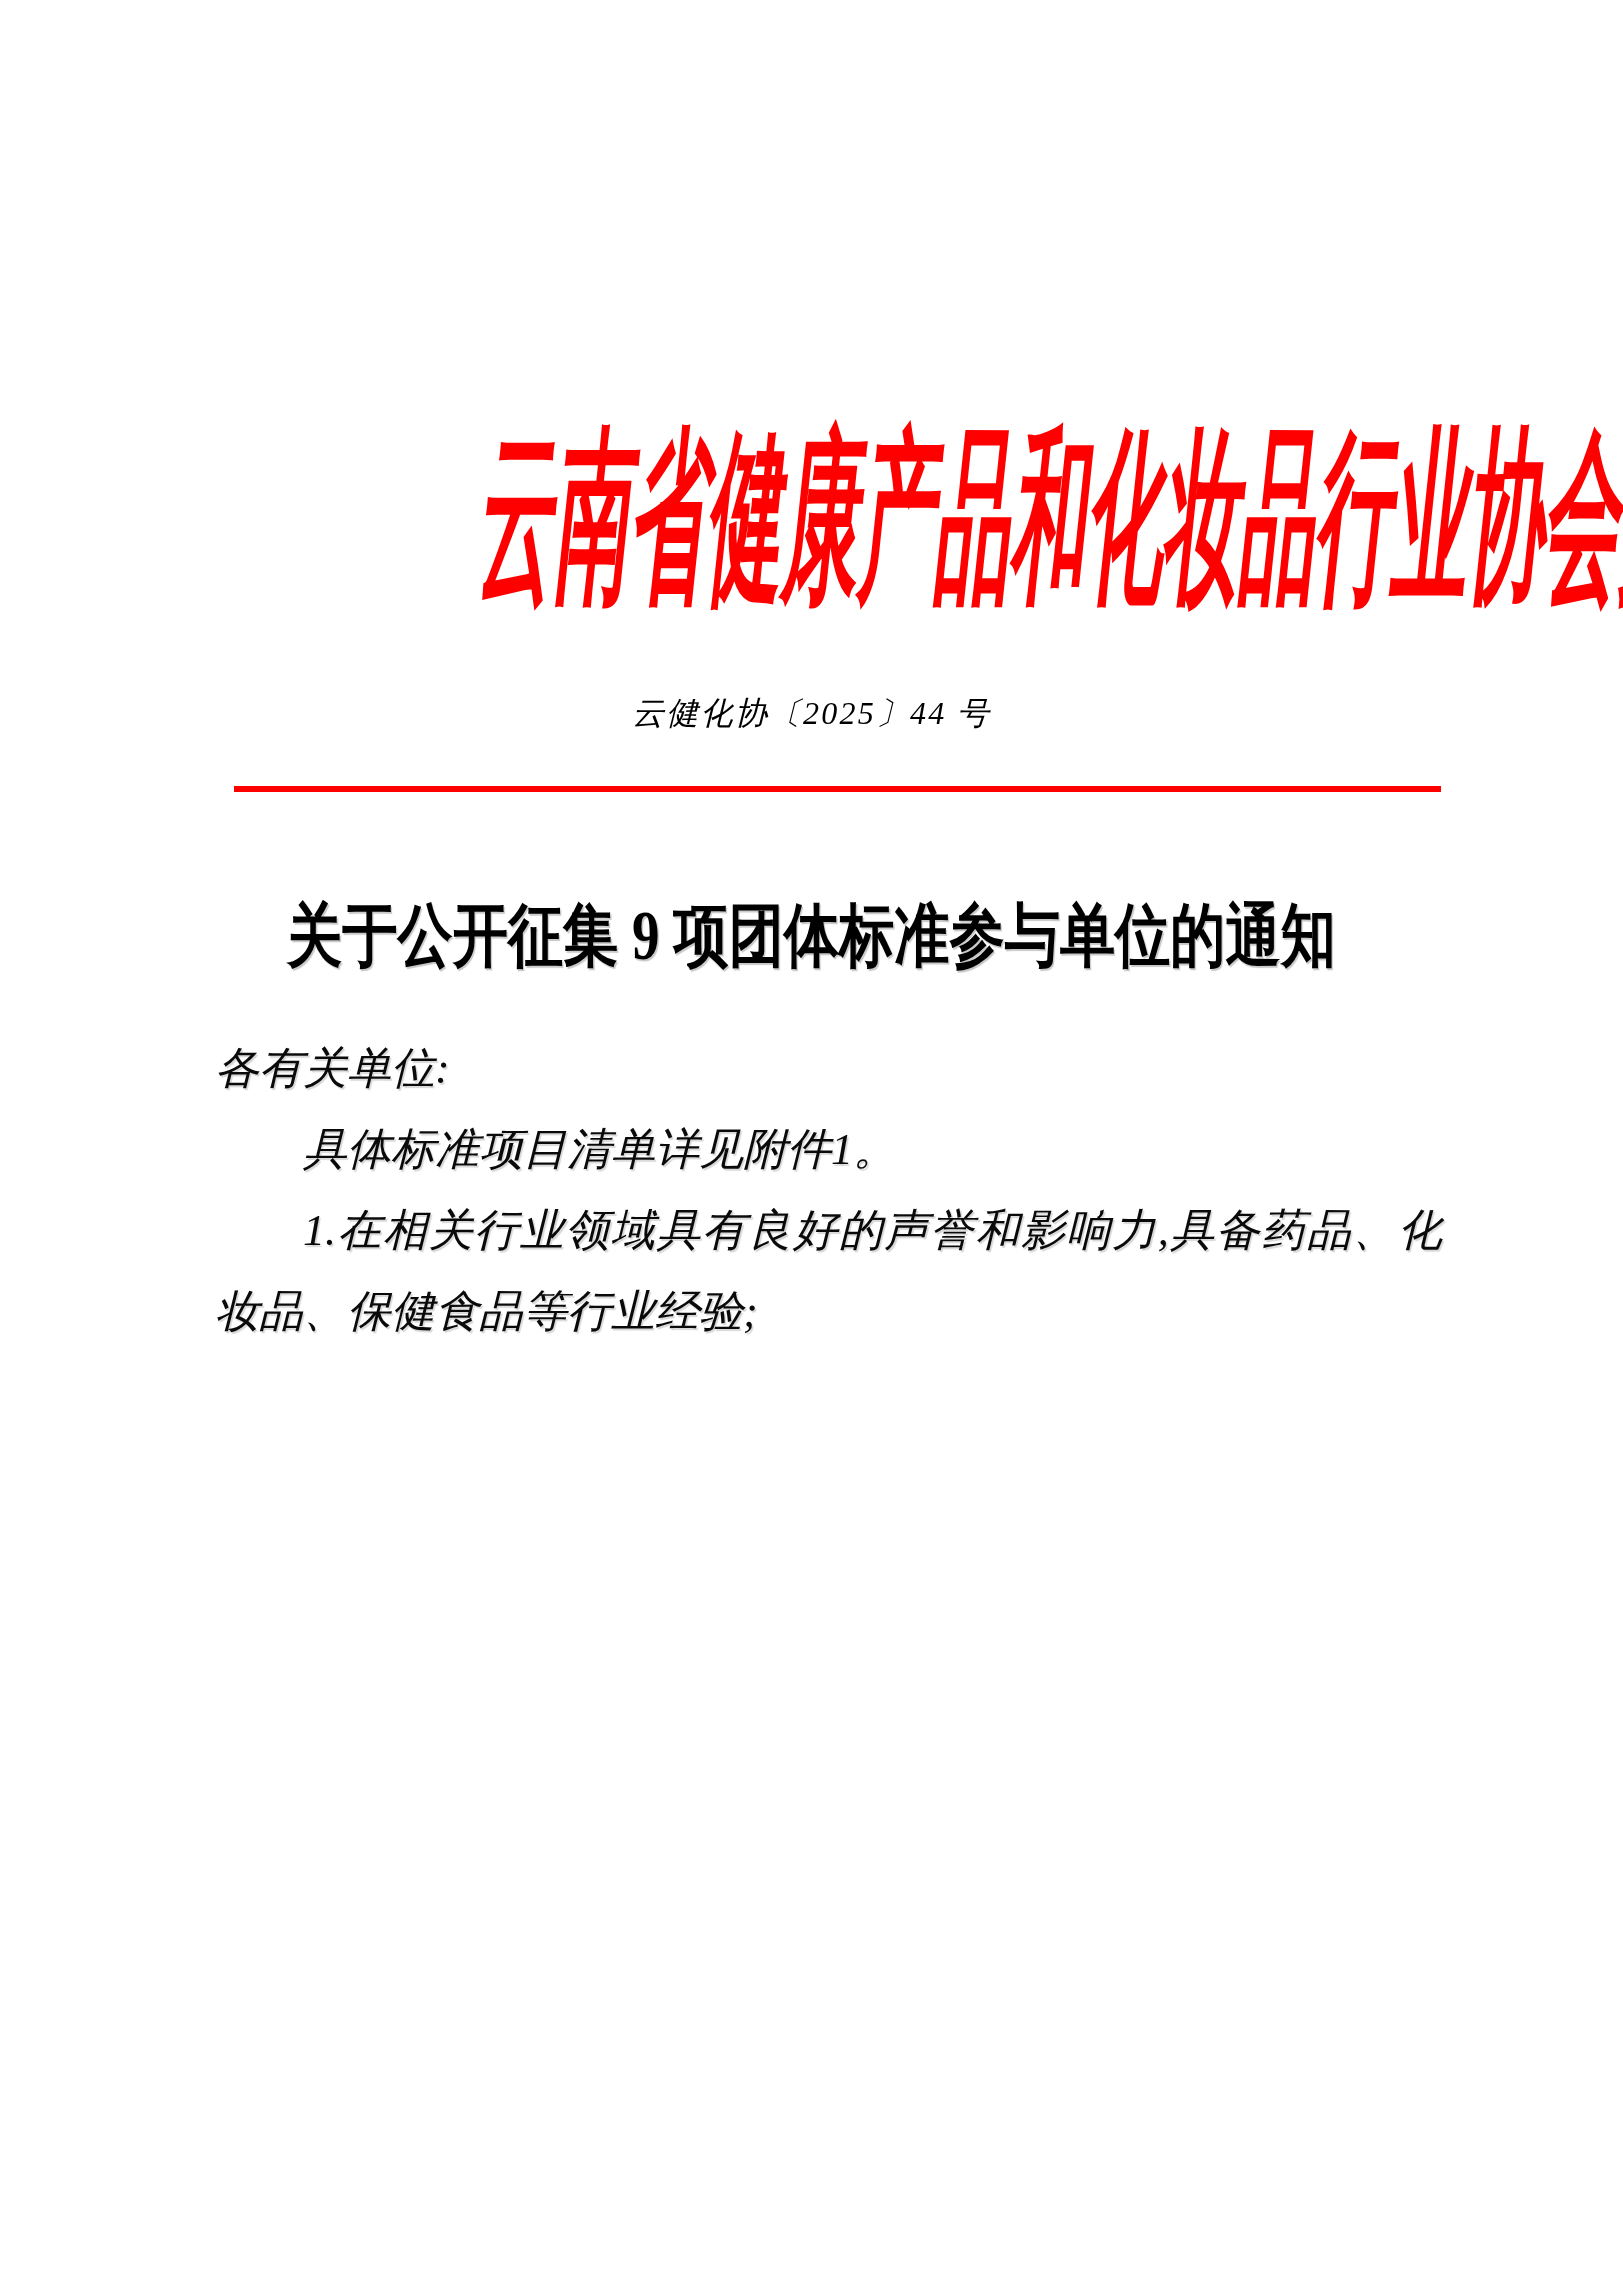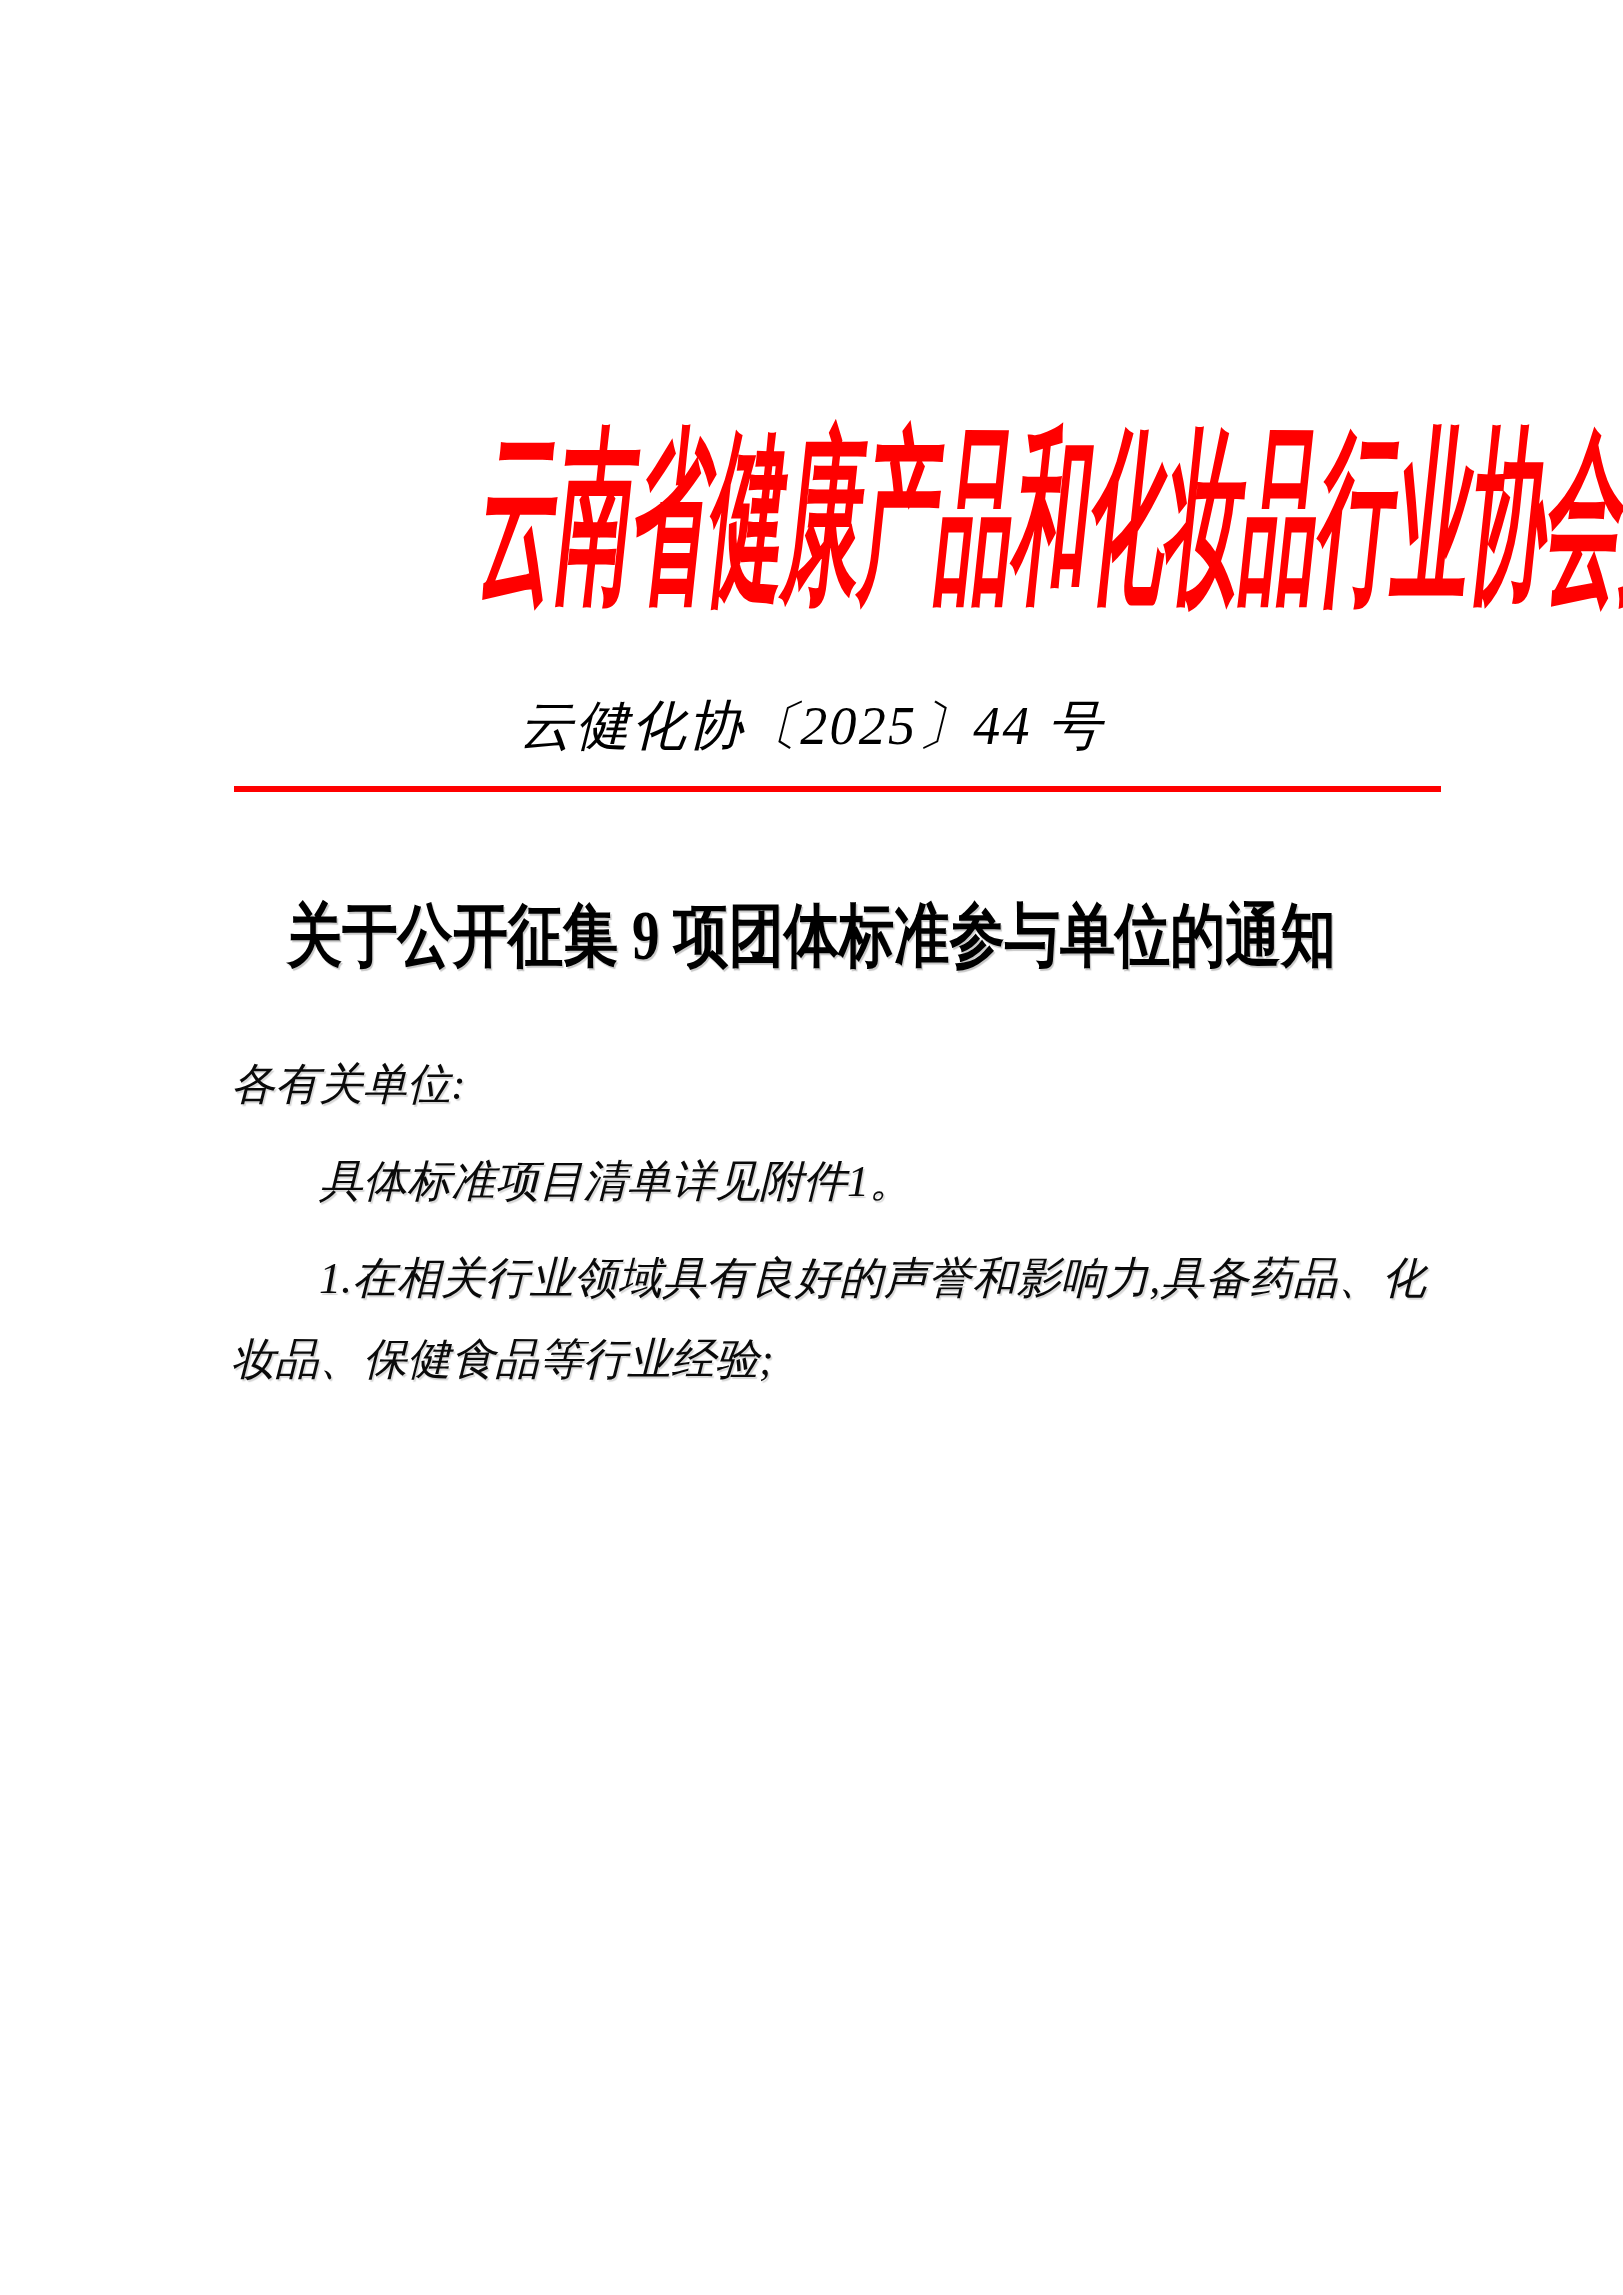--- a/index.html
+++ b/index.html
@@ -33,21 +33,21 @@
     transform-origin: 50% 50%;
     font-family: "Liberation Serif", serif;
   }
   
   .doc-number {
     position: absolute;
     top: 694px;
     left: 0;
     width: 100%;
     text-align: center;
-    font-size: 54px;
+    font-size: 32px;
     line-height: 1.2;
     font-style: italic;
     letter-spacing: 2.2px;
     color: #000000;
     font-family: "Liberation Serif", serif;
   }
   
   .red-rule {
     position: absolute;
     top: 786px;
@@ -82,21 +82,21 @@
     width: 1227px;
     font-size: 44px;
     line-height: 81px;
     text-align: justify;
     font-style: italic;
     color: #0a0a0a;
     text-shadow: 1.6px 2.2px 1.1px rgba(0,0,0,0.16);
     font-family: "Liberation Serif", serif;
   }
   .body-text p {
-    margin: 16px;
+    margin: 0;
     padding: 0;
   }
   .salutation {
     text-indent: 0;
   }
   .para {
     text-indent: 2em;
   }
   .section-heading {
     text-indent: 2em;

